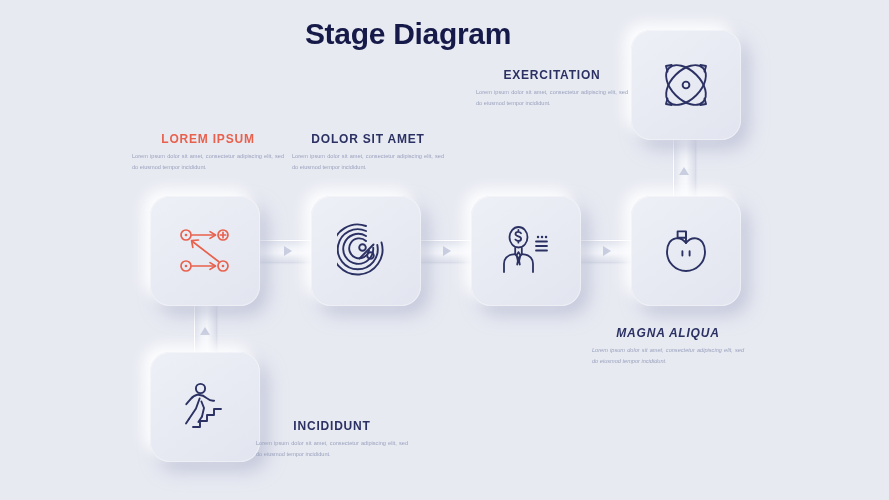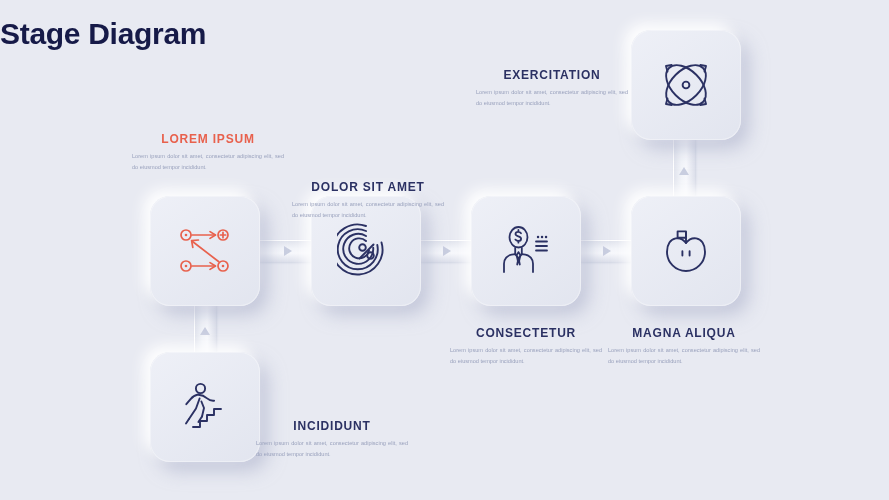--- a/index.html
+++ b/index.html
@@ -7,21 +7,21 @@
     width:889px;height:500px;overflow:hidden;
     background:#e8eaf2;
     font-family:"Liberation Sans", sans-serif;
     position:relative;
   }
   .stage{position:absolute;left:0;top:0;width:889px;height:500px;}
 
   
   .title{
     position:absolute;left:0;top:17px;width:816px;
-    text-align:left;
+    text-align:center;
     font-size:30px;font-weight:bold;
     letter-spacing:-0.3px;
     color:#161a48;
   }
 
   
   .conn-h{
     position:absolute;height:22px;
     background:linear-gradient(180deg,#dfe2ec 0%,#f2f4f9 38%,#f7f8fc 60%,#dde0eb 100%);
     box-shadow:0 1px 2px rgba(160,168,195,.35), inset 0 1px 0 #ffffff;
@@ -187,36 +187,32 @@
         <path d="M18 50h7v-6h7v-6h7v-6h7"></path>
       </svg>
     </span>
   </div>
 
   <div class="tblock" style="left:128px;top:132px;">
     <div class="head accent">LOREM IPSUM</div>
     <div class="body">Lorem ipsum dolor sit amet, consectetur adipiscing elit, sed do eiusmod tempor incididunt.</div>
   </div>
 
-  <div class="tblock" style="left:288px;top:132px;margin-top:48px;">
+  <div class="tblock" style="left:288px;top:132px;">
     <div class="head">DOLOR SIT AMET</div>
     <div class="body">Lorem ipsum dolor sit amet, consectetur adipiscing elit, sed do eiusmod tempor incididunt.</div>
   </div>
 
   <div class="tblock" style="left:472px;top:68px;">
     <div class="head">EXERCITATION</div>
     <div class="body">Lorem ipsum dolor sit amet, consectetur adipiscing elit, sed do eiusmod tempor incididunt.</div>
   </div>
 
-  <div class="tblock" style="left:446px;top:326px;">
-    <div class="head">CONSECTETUR</div>
-    <div class="body">Lorem ipsum dolor sit amet, consectetur adipiscing elit, sed do eiusmod tempor incididunt.</div>
-  </div>
-
-  <div class="tblock" style="left:604px;top:326px;">
+
+  <div class="tblock" style="left:588px;top:326px;font-style:italic;">
     <div class="head">MAGNA ALIQUA</div>
     <div class="body">Lorem ipsum dolor sit amet, consectetur adipiscing elit, sed do eiusmod tempor incididunt.</div>
   </div>
 
   <div class="tblock" style="left:252px;top:389px;margin-top:30px;">
     <div class="head">INCIDIDUNT</div>
     <div class="body">Lorem ipsum dolor sit amet, consectetur adipiscing elit, sed do eiusmod tempor incididunt.</div>
   </div>
 
 </div>

